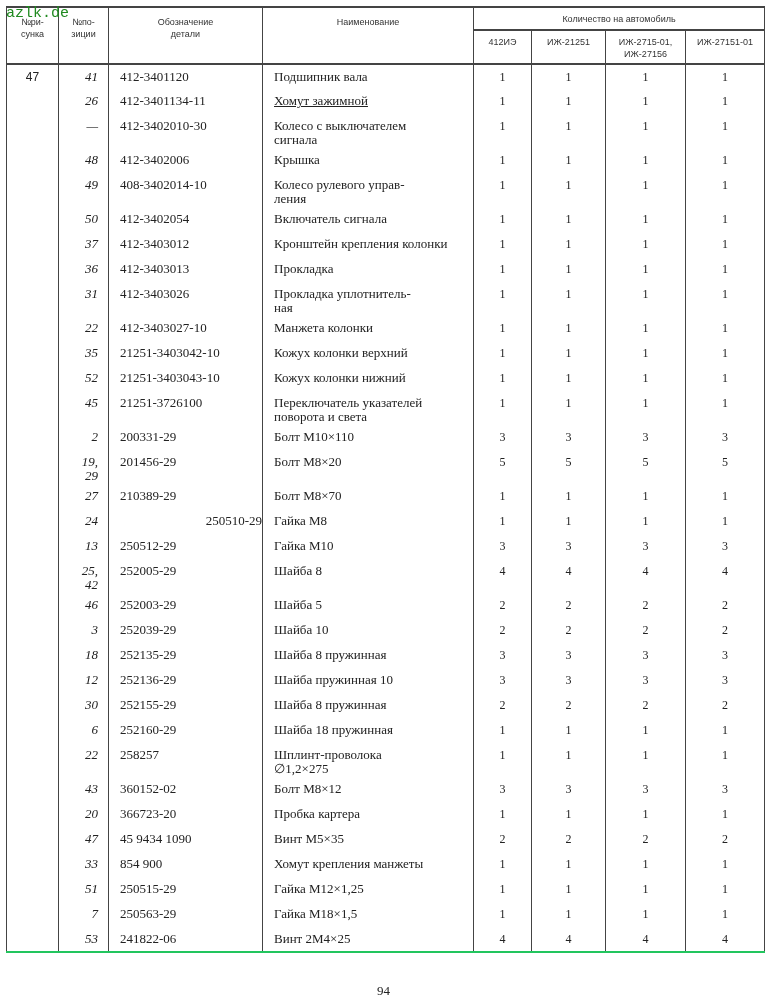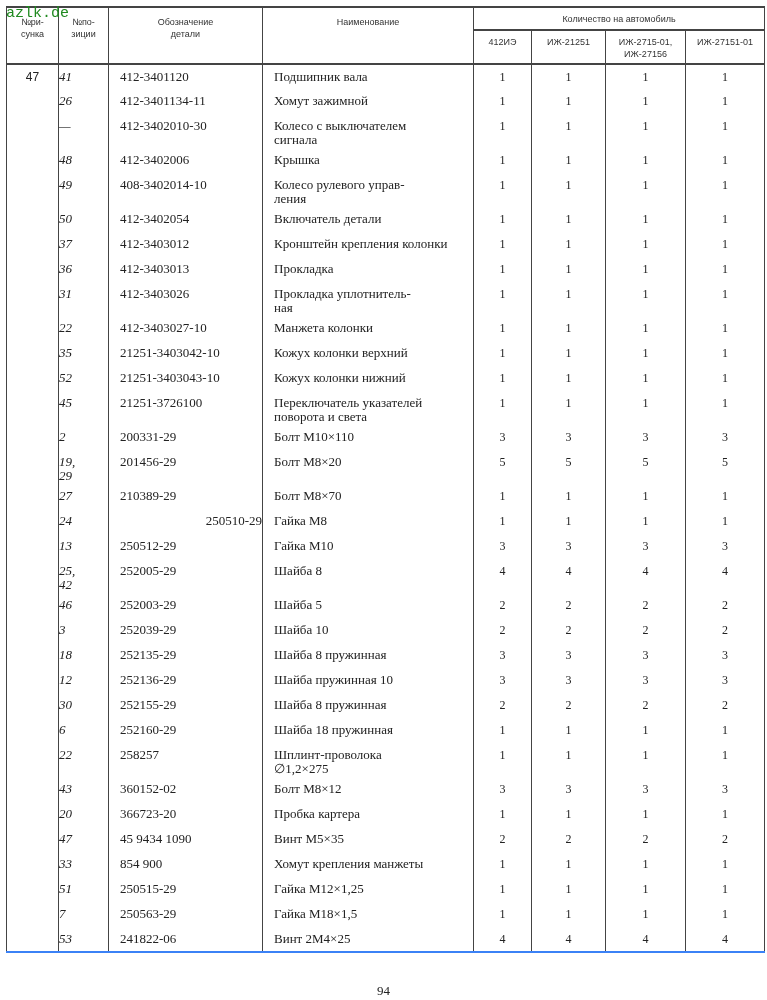--- a/index.html
+++ b/index.html
@@ -8,23 +8,23 @@
   .watermark { position: absolute; left: 6px; top: 5px; font-family: "Liberation Mono", "DejaVu Sans Mono", monospace;
                font-size: 15px; color: #1f8a1f; z-index: 5; letter-spacing: 0px; }
   table.parts { position: absolute; left: 6px; top: 6px; width: 758px; border-collapse: collapse; table-layout: fixed; }
   table.parts td, table.parts th { border-left: 1.5px solid #444; border-right: 1.5px solid #444; padding: 0; }
   table.parts thead th { border-top: 2px solid #444; border-bottom: 2px solid #444; font-family: "Liberation Sans", "DejaVu Sans", sans-serif;
                          font-size: 9px; font-weight: normal; color: #333; vertical-align: top; line-height: 12px; }
   th.h-main { padding-top: 8px !important; }
   th.h-group { height: 16px; padding-top: 5px !important; border-bottom: 1.5px solid #444 !important; }
   th.h-sub { padding-top: 5px !important; height: 27px; }
   tbody td { font-size: 13px; vertical-align: top; line-height: 14px; padding-top: 5px !important; }
-  tbody tr:last-child td { border-bottom: 2px solid #3b82f6; padding-bottom: 4px !important; }
+  tbody tr:last-child td { border-bottom: 2px solid #22c55e; padding-bottom: 4px !important; }
   td.fig { text-align: center; font-family: "Liberation Sans", sans-serif; font-size: 12px; }
-  td.pos { text-align: left; padding-right: 10px !important; font-style: italic; }
+  td.pos { text-align: right; padding-right: 10px !important; font-style: italic; }
   td.code { padding-left: 11px !important; }
   td.name { padding-left: 11px !important; padding-right: 4px !important; }
   td.q { text-align: center; font-size: 12px; }
   tbody tr { height: 25px; }
   tbody tr.tall { height: 34px; }
   .page-number { position: absolute; left: 0; width: 767px; top: 983px; text-align: center; font-size: 13px; }
 </style>
 </head>
 <body>
 
@@ -68,21 +68,21 @@
         <td class="name" style="white-space: pre-line;">Подшипник вала</td>
         <td class="q" style="white-space: pre-line;">1</td>
         <td class="q" style="white-space: pre-line;">1</td>
         <td class="q" style="white-space: pre-line;">1</td>
         <td class="q" style="white-space: pre-line;">1</td>
       </tr>
       <tr>
         <td class="fig" style="white-space: pre-line;"></td>
         <td class="pos" style="white-space: pre-line;">26</td>
         <td class="code" style="white-space: pre-line;">412-3401134-11</td>
-        <td class="name" style="white-space: pre-line;">Хомут зажимной</td>
+        <td class="name" style="white-space: pre-line; text-decoration: underline;">Хомут зажимной</td>
         <td class="q" style="white-space: pre-line;">1</td>
         <td class="q" style="white-space: pre-line;">1</td>
         <td class="q" style="white-space: pre-line;">1</td>
         <td class="q" style="white-space: pre-line;">1</td>
       </tr>
       <tr class="tall">
         <td class="fig" style="white-space: pre-line;"></td>
         <td class="pos" style="white-space: pre-line;">—</td>
         <td class="code" style="white-space: pre-line;">412-3402010-30</td>
         <td class="name" style="white-space: pre-line;">Колесо с выключателем
@@ -110,21 +110,21 @@
 ления</td>
         <td class="q" style="white-space: pre-line;">1</td>
         <td class="q" style="white-space: pre-line;">1</td>
         <td class="q" style="white-space: pre-line;">1</td>
         <td class="q" style="white-space: pre-line;">1</td>
       </tr>
       <tr>
         <td class="fig" style="white-space: pre-line;"></td>
         <td class="pos" style="white-space: pre-line;">50</td>
         <td class="code" style="white-space: pre-line;">412-3402054</td>
-        <td class="name" style="white-space: pre-line;">Включатель детали</td>
+        <td class="name" style="white-space: pre-line;">Включатель сигнала</td>
         <td class="q" style="white-space: pre-line;">1</td>
         <td class="q" style="white-space: pre-line;">1</td>
         <td class="q" style="white-space: pre-line;">1</td>
         <td class="q" style="white-space: pre-line;">1</td>
       </tr>
       <tr>
         <td class="fig" style="white-space: pre-line;"></td>
         <td class="pos" style="white-space: pre-line;">37</td>
         <td class="code" style="white-space: pre-line;">412-3403012</td>
         <td class="name" style="white-space: pre-line;">Кронштейн крепления колонки</td>

